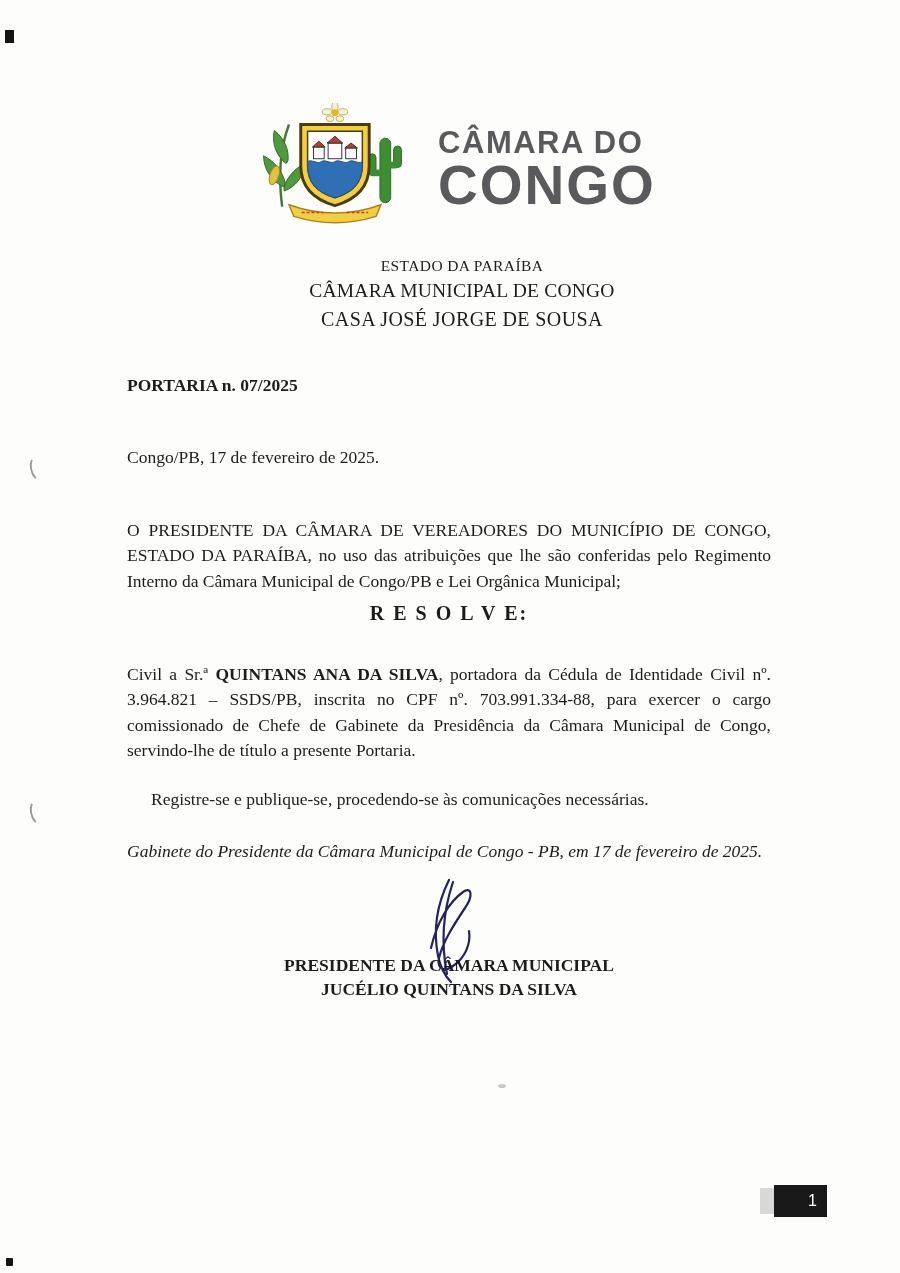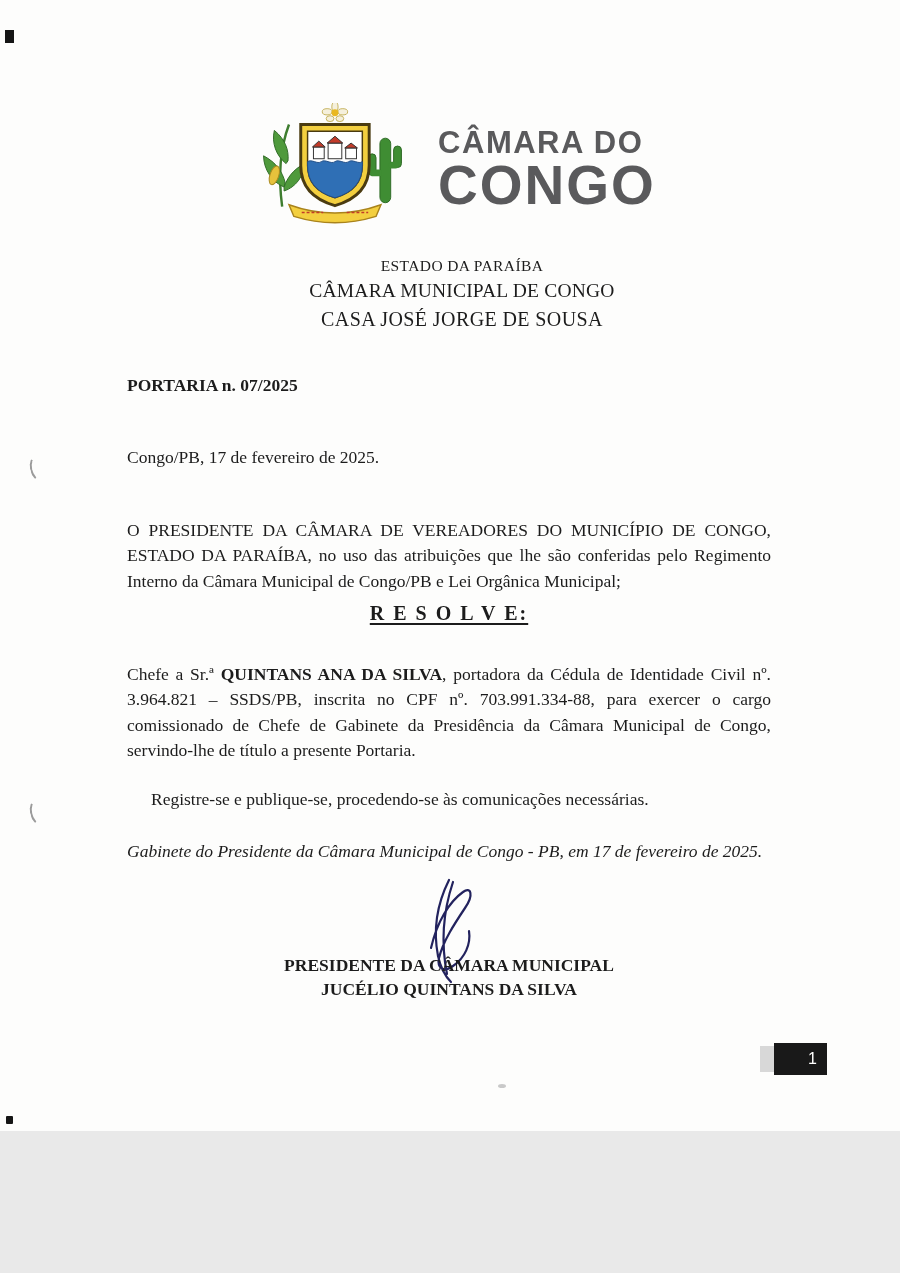--- a/index.html
+++ b/index.html
@@ -1,20 +1,20 @@
 <!DOCTYPE html>
 <html><head>
 <meta charset="utf-8">
 <style>
   * { margin: 0; padding: 0; box-sizing: border-box; }
   html, body { background: #e9e9e9; }
   .page {
     position: relative;
     width: 900px;
-    height: 1131px;
+    height: 1273px;
     margin: 0 auto;
     background: #fefefdf5;
     background-color: #fdfdfc;
     font-family: "Liberation Serif", serif;
     color: #1c1c1c;
     overflow: hidden;
   }
 
   
   .letterhead { padding-top: 103px; text-align: center; }
@@ -46,21 +46,20 @@
     line-height: 1.45;
   }
   .portaria-number { font-weight: bold; }
   .dateline { text-align: left; margin-top: 47px; }
   .preamble { margin-top: 47px; text-align: justify; }
   .resolve-line { text-align: center; margin-top: 5px; }
   .resolve-text {
     font-weight: bold;
     font-size: 20px;
     letter-spacing: 2px;
-    text-decoration: underline;
     text-underline-offset: 3px;
     margin-top: 36px;
   }
   .main-paragraph { margin-top: 34px; text-align: justify; }
   .main-paragraph b { font-weight: bold; }
   .register-line { margin-top: 24px; margin-left: 24px; }
   .closing { margin-top: 26px; text-align: justify; font-style: italic; }
 
   
   .signature-block {
@@ -193,21 +192,21 @@
   <div class="doc-body">
 
     <p class="portaria-number">PORTARIA n. 07/2025</p>
 
     <p class="dateline">Congo/PB, 17 de fevereiro de 2025.</p>
 
     <p class="preamble">O PRESIDENTE DA CÂMARA DE VEREADORES DO MUNICÍPIO DE CONGO, ESTADO DA PARAÍBA, no uso das atribuições que lhe são conferidas pelo Regimento Interno da Câmara Municipal de Congo/PB e Lei Orgânica Municipal;</p>
 
     <p class="resolve-line"><span class="resolve-text">R E S O L V E:</span></p>
 
-    <p class="main-paragraph"><span>Chefe a Sr.ª </span><b>QUINTANS ANA DA SILVA</b><span>, portadora da Cédula de Identidade Civil nº. 3.964.821 – SSDS/PB, inscrita no CPF nº. 703.991.334-88, para exercer o cargo comissionado de Chefe de Gabinete da Presidência da Câmara Municipal de Congo, servindo-lhe de título a presente Portaria.</span></p>
+    <p class="main-paragraph"><span>Civil a Sr.ª </span><b>QUINTANS ANA DA SILVA</b><span>, portadora da Cédula de Identidade Civil nº. 3.964.821 – SSDS/PB, inscrita no CPF nº. 703.991.334-88, para exercer o cargo comissionado de Chefe de Gabinete da Presidência da Câmara Municipal de Congo, servindo-lhe de título a presente Portaria.</span></p>
 
     <p class="register-line">Registre-se e publique-se, procedendo-se às comunicações necessárias.</p>
 
     <p class="closing">Gabinete do Presidente da Câmara Municipal de Congo - PB, em 17 de fevereiro de 2025.</p>
 
     <div class="signature-block">
       <svg class="signature-svg" width="120" height="108" viewBox="0 0 120 108" aria-hidden="true">
         <path d="M60 4 C48 28 44 54 49 80 C52 94 58 102 62 106
                  M64 6 C54 36 52 68 58 98
                  M42 72 C48 46 60 26 74 16 C82 10 85 19 76 32 C66 47 54 65 50 82 C48 92 54 97 64 90 C76 82 82 68 80 55" fill="none" stroke="#23235e" stroke-width="2.2" stroke-linecap="round"></path>

